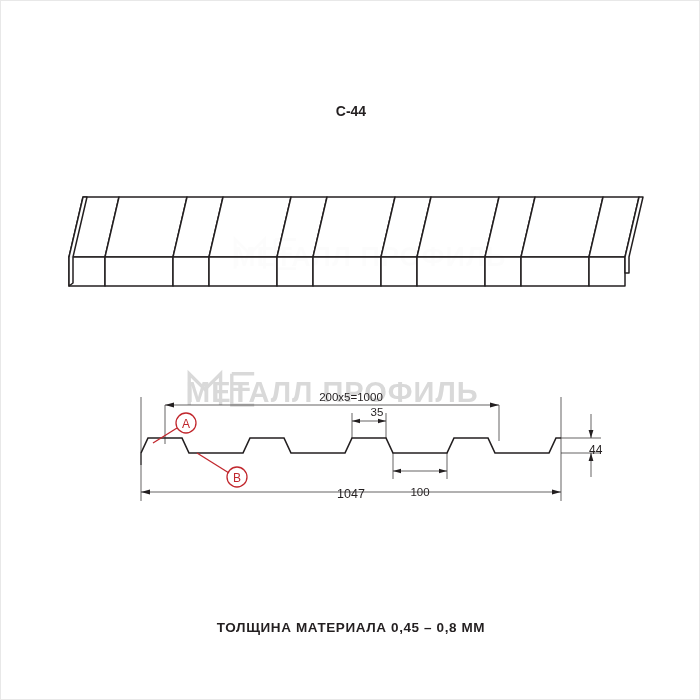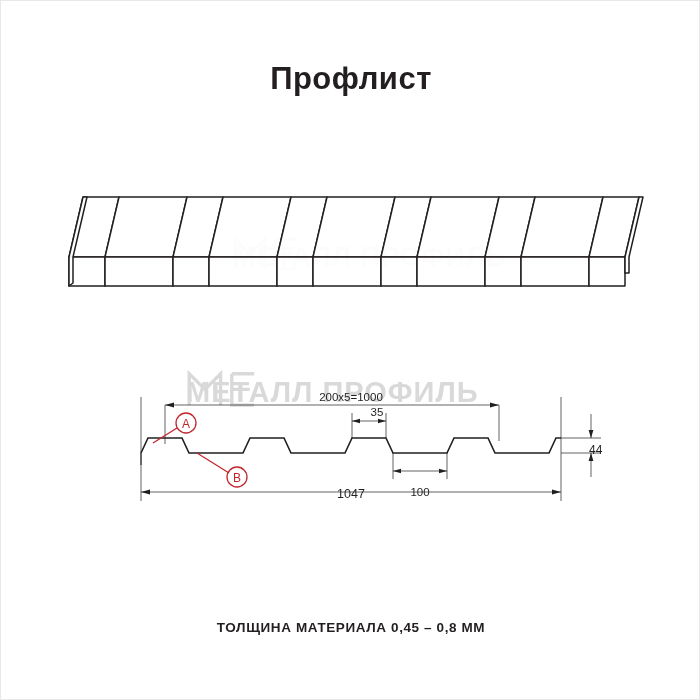--- a/index.html
+++ b/index.html
@@ -84,21 +84,21 @@
     left: 185px;
     font-size: 29px;
     letter-spacing: 1px;
   }
 </style>
 </head>
 <body>
 
 <div id="page">
 
-  <div class="title">Профлист</div>
+  <div class="subtitle">C-44</div>
 
   <svg class="layer" viewBox="0 0 700 700" xmlns="http://www.w3.org/2000/svg">
 
     <g transform="translate(232,232) scale(1.05)" fill="none" stroke="#d9d9d9" stroke-width="3">
       <path d="M2,34 L2,6 L16,20 L30,6 L30,34"></path>
       <path d="M40,6 L40,34 L60,34 M40,20 L56,20 M40,6 L60,6"></path>
     </g>
 
     <g transform="translate(186,366) scale(1.12)" fill="none" stroke="#d9d9d9" stroke-width="3">
       <path d="M2,34 L2,6 L16,20 L30,6 L30,34"></path>

